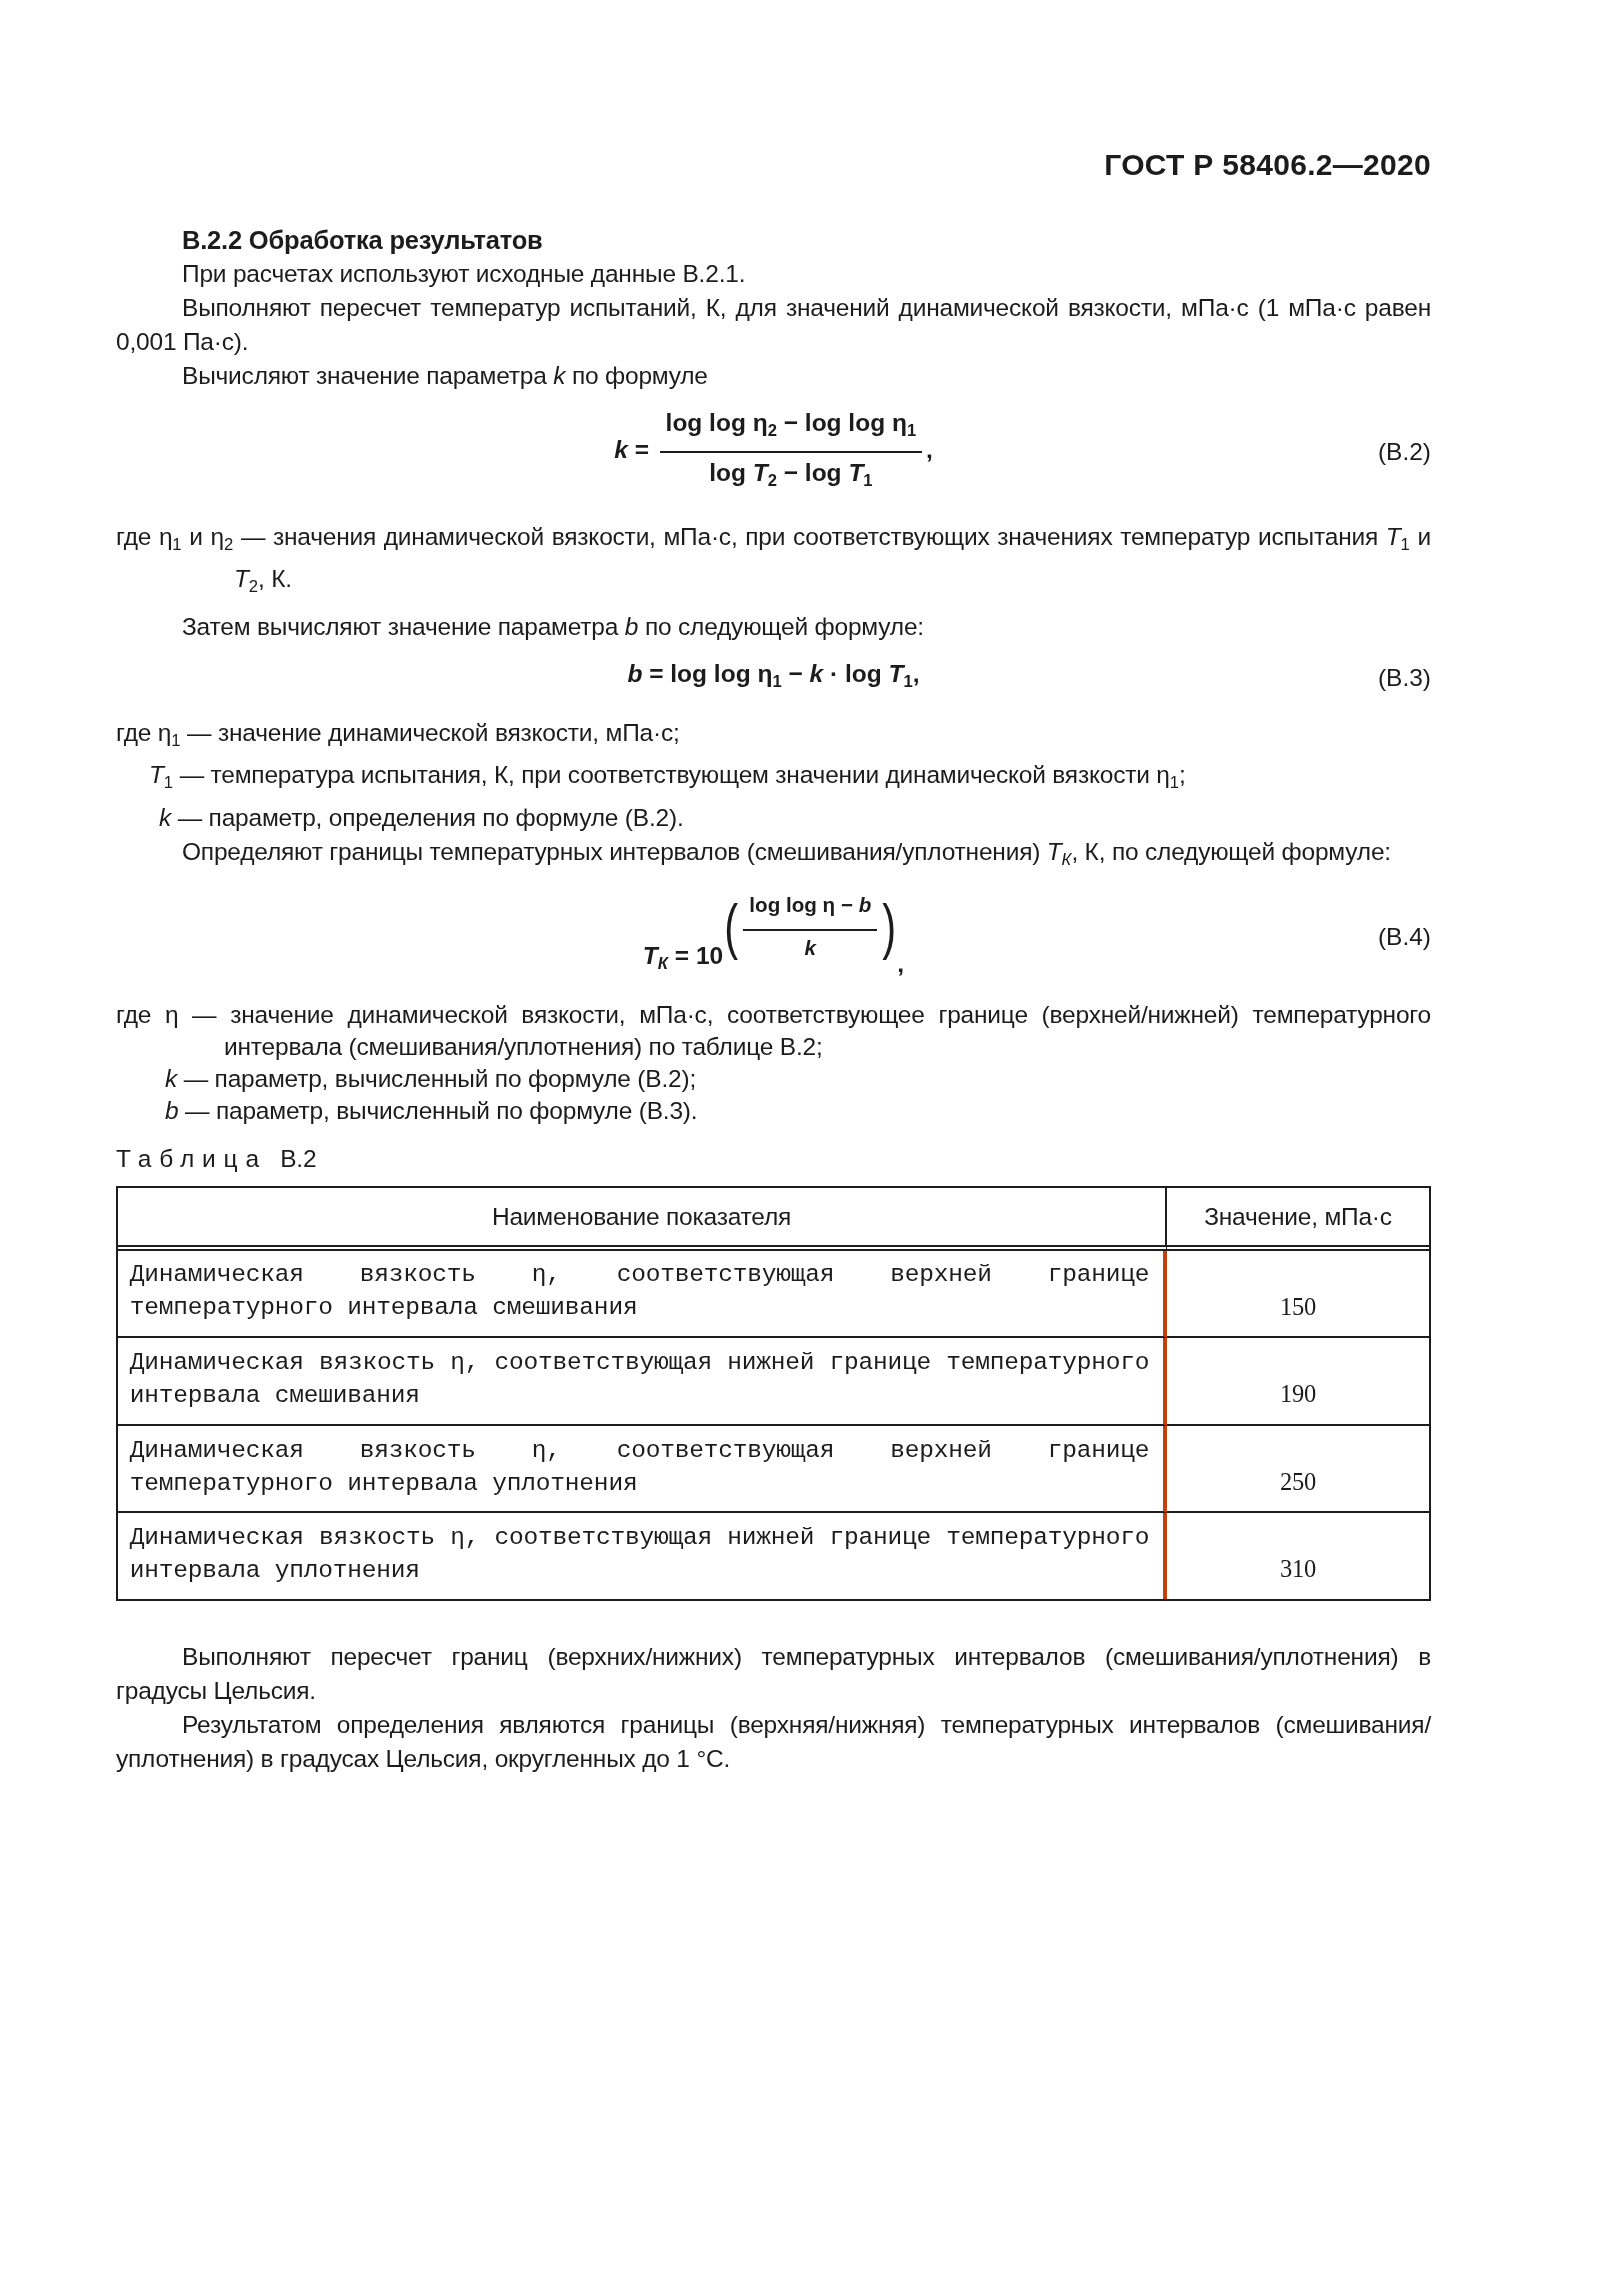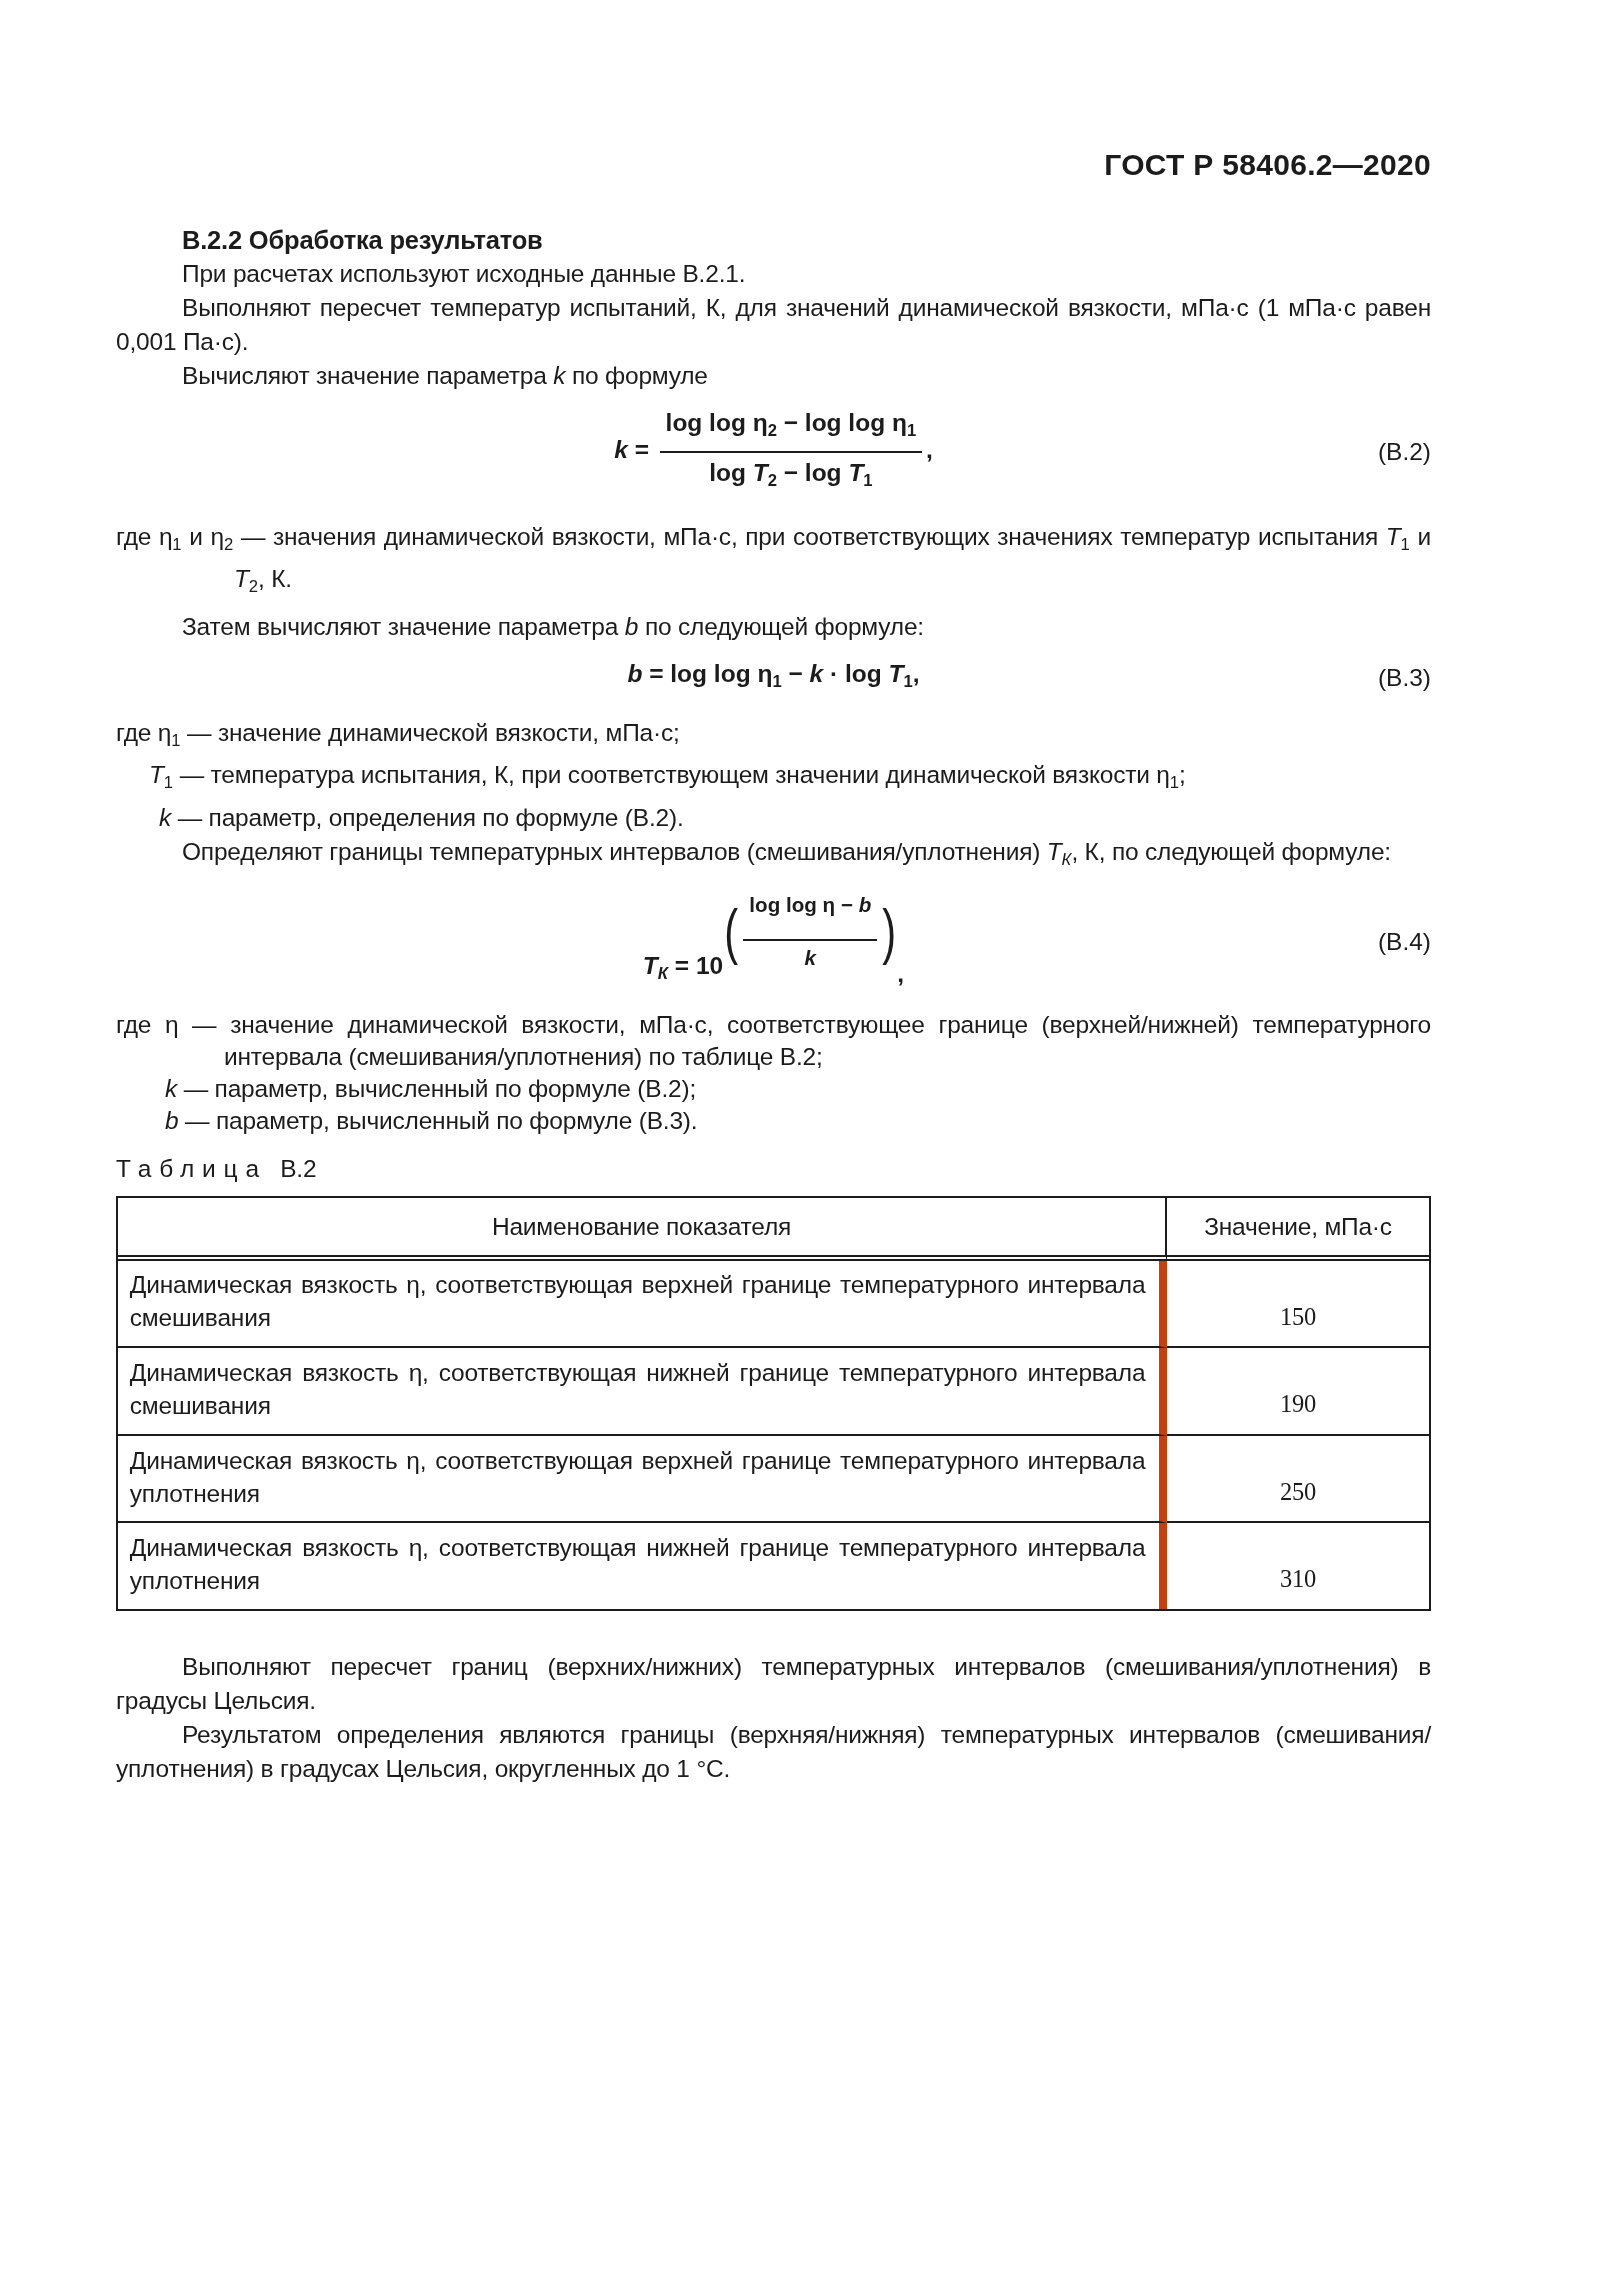--- a/index.html
+++ b/index.html
@@ -63,21 +63,21 @@
   .f4-lhs { line-height: 39px; }
   .pow { display: inline-flex; align-items: center; margin-bottom: 19.6px; }
   .paren {
     display: inline-block;
     font-size: 49px;
     line-height: 1.05;
     font-weight: normal;
     transform: scaleY(1.25) scaleX(0.85);
   }
   .frac.small { font-size: 20.6px; }
-  .frac.small .num { line-height: 26.5px; border-bottom-width: 2px; padding-bottom: 20px; }
+  .frac.small .num { line-height: 26.5px; border-bottom-width: 2px; padding-bottom: 10px; }
   .frac.small .den { line-height: 26.5px; }
   .f4-tail { line-height: 39px; }
 
   
   .where { margin: 0; }
   .where-hang { padding-left: 118px; text-indent: -118px; text-align: justify; }
   .where-hang-b4 { padding-left: 108px; text-indent: -108px; text-align: justify; line-height: 32px; }
   .where-line { line-height: 35px; }
   .ind-t1 { margin-left: 33px; }
   .ind-k { margin-left: 43px; }
@@ -103,22 +103,23 @@
   table.gost th {
     font-weight: normal;
     text-align: center;
     padding: 11.8px 9.8px;
     border-bottom: 6.9px double #1c1c1c;
   }
   table.gost th.h-name { border-right: 2px solid #1c1c1c; }
   table.gost td.name {
     text-align: justify;
     padding: 7.8px 13.7px 11.8px 11.8px;
-    border-right: 8px solid #c2410c;
+    border-right: 4px solid #c2410c;
     border-bottom: 2.9px solid #1c1c1c;
+    font-family: Liberation Mono, monospace;
   }
   table.gost td.value {
     text-align: center;
     vertical-align: bottom;
     padding: 7.8px 5.9px 13.7px;
     border-bottom: 2.9px solid #1c1c1c;
     font-family: Liberation Serif, serif;
   }
   table.gost tr:last-child td { border-bottom: 0; }
 

